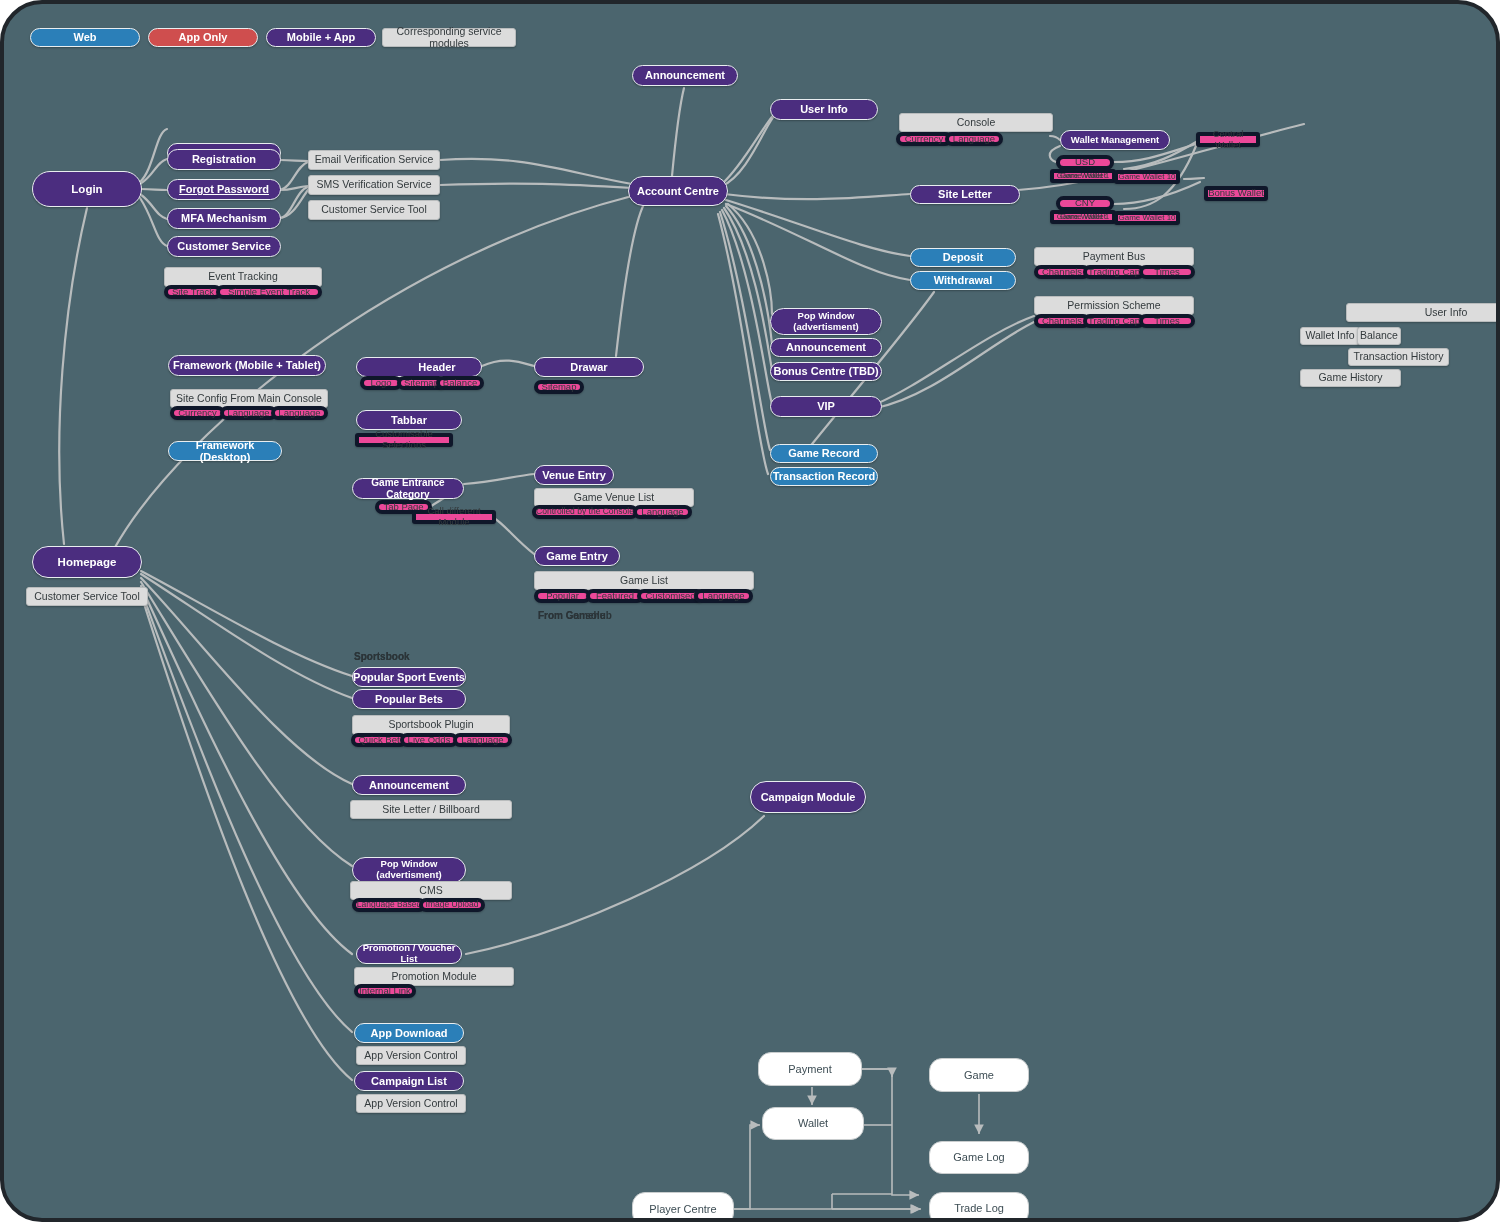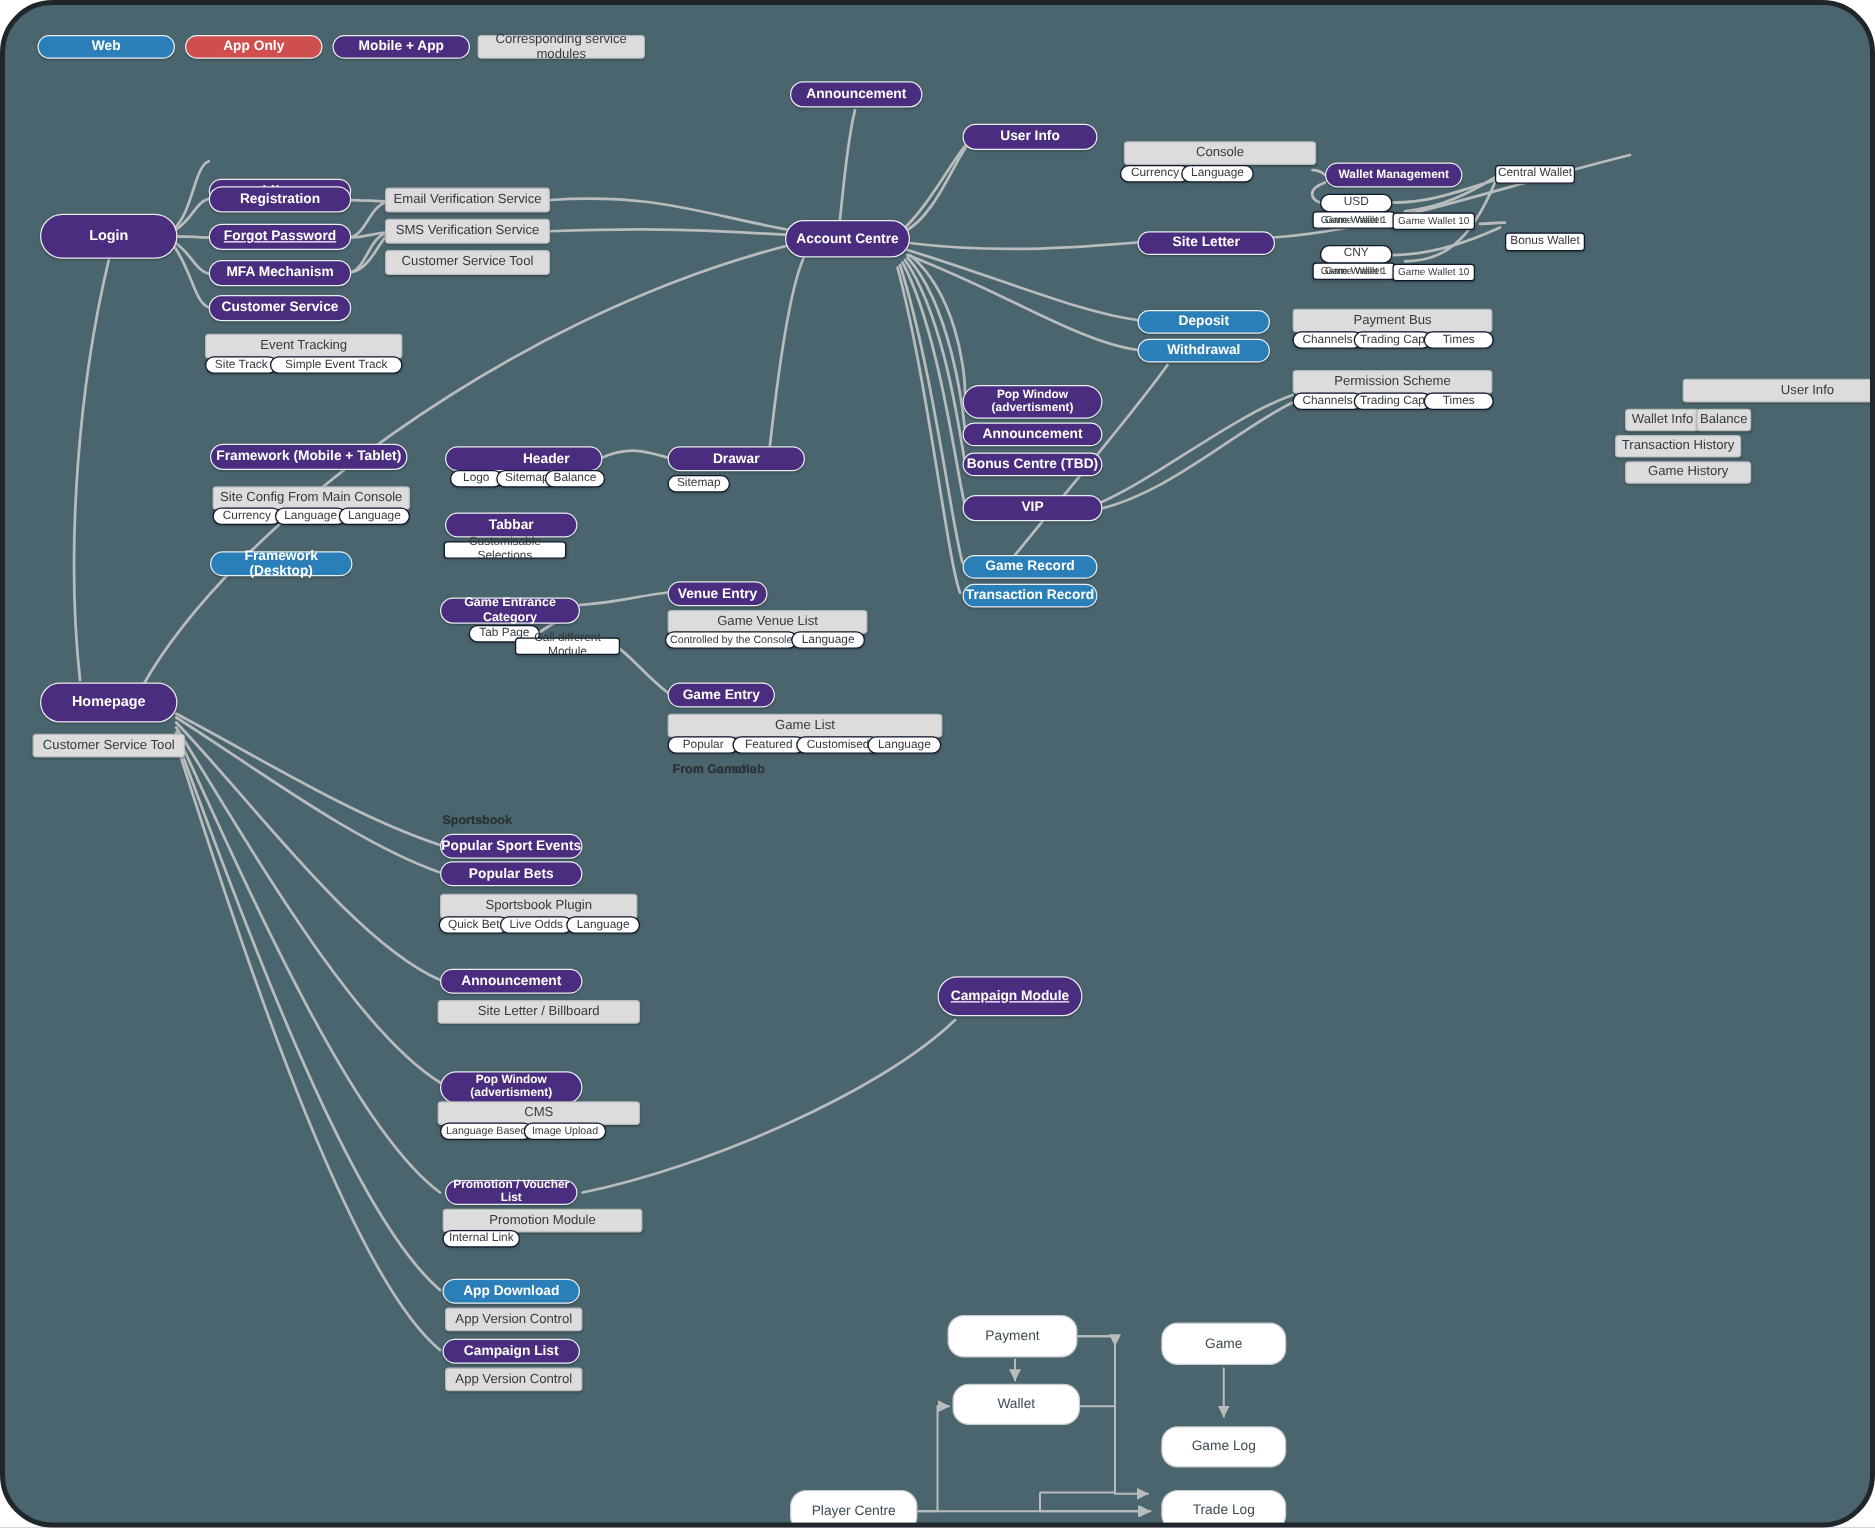--- a/index.html
+++ b/index.html
@@ -12,21 +12,21 @@
   
   .pill{border-radius:999px;color:#ffffff;font-size:11px;font-weight:600;
         border:1.5px solid #e9eef0;box-shadow:0 1px 2px rgba(0,0,0,.28);}
   .pill.blue{background:#2b7fb8;}
   .pill.red{background:#cf4e4e;}
   .pill.deep{background:#4b2d7f;}
   
   .svc{background:#dcdcdc;color:#333a3d;font-size:10.5px;border:1px solid #b9bcbd;border-radius:3px;
        box-shadow:0 1px 2px rgba(0,0,0,.25);}
   
-  .chip{background:#ffffff;color:#333a3d;font-size:9.5px;border:1px solid #0f172a;border-radius:10px;
+  .chip{background:#ec4899;color:#333a3d;font-size:9.5px;border:4px solid #0f172a;border-radius:10px;
         box-shadow:0 1px 2px rgba(0,0,0,.22);text-align:center;}
   .chip.sq{border-radius:3px;}
   
   .wbox{background:#ffffff;color:#3d4d54;font-size:11px;border:1px solid #c9cdce;border-radius:13px;}
   
   .flabel{color:#2b3438;font-size:10px;font-weight:700;background:transparent;}
   .flabel.stack span{display:block;}
   .flabel.stack span+span{margin-top:-11px;}
 </style>
 </head>
@@ -227,21 +227,21 @@
   <div class="node chip" style="left:1135px;top:261px;width:56px;height:14px;">Times</div>
 
   <div class="node svc" style="left:1030px;top:292px;width:160px;height:19px;">Permission Scheme</div>
   <div class="node chip" style="left:1030px;top:310px;width:56px;height:14px;">Channels</div>
   <div class="node chip" style="left:1079px;top:310px;width:62px;height:14px;">Trading Cap</div>
   <div class="node chip" style="left:1135px;top:310px;width:56px;height:14px;">Times</div>
 
   <div class="node svc" style="left:1342px;top:299px;width:200px;height:19px;">User Info</div>
   <div class="node svc" style="left:1296px;top:323px;width:60px;height:18px;">Wallet Info</div>
   <div class="node svc" style="left:1353px;top:323px;width:44px;height:18px;">Balance</div>
-  <div class="node svc" style="left:1288px;top:344px;width:101px;height:18px;">Transaction History</div>
+  <div class="node svc" style="left:1344px;top:344px;width:101px;height:18px;">Transaction History</div>
   <div class="node svc" style="left:1296px;top:365px;width:101px;height:18px;">Game History</div>
 
   <div class="node pill deep" style="left:28px;top:542px;width:110px;height:32px;font-size:11.5px;">Homepage</div>
   <div class="node svc" style="left:22px;top:583px;width:122px;height:19px;">Customer Service Tool</div>
 
   <div class="node pill deep" style="left:348px;top:771px;width:114px;height:20px;">Announcement</div>
   <div class="node svc" style="left:346px;top:796px;width:162px;height:19px;">Site Letter / Billboard</div>
 
   <div class="node pill deep" style="left:348px;top:853px;width:114px;height:26px;flex-direction:column;font-size:9.5px;">
     <span>Pop Window</span>
@@ -254,21 +254,21 @@
   <div class="node pill deep" style="left:352px;top:940px;width:106px;height:20px;font-size:9.5px;">Promotion / Voucher List</div>
   <div class="node svc" style="left:350px;top:963px;width:160px;height:19px;">Promotion Module</div>
   <div class="node chip" style="left:350px;top:980px;width:62px;height:14px;">Internal Link</div>
 
   <div class="node pill blue" style="left:350px;top:1019px;width:110px;height:20px;">App Download</div>
   <div class="node svc" style="left:352px;top:1042px;width:110px;height:19px;">App Version Control</div>
 
   <div class="node pill deep" style="left:350px;top:1067px;width:110px;height:20px;">Campaign List</div>
   <div class="node svc" style="left:352px;top:1090px;width:110px;height:19px;">App Version Control</div>
 
-  <div class="node pill deep" style="left:746px;top:777px;width:116px;height:32px;text-decoration:underline;">Campaign Module</div>
+  <div class="node pill deep" style="left:746px;top:777px;width:116px;height:32px;">Campaign Module</div>
 
   <svg style="position:absolute;left:620px;top:1035px;width:420px;height:190px;">
     <defs>
       <marker id="ah" markerWidth="7" markerHeight="7" refX="6" refY="3" orient="auto">
         <path d="M0,0 L6,3 L0,6 z" fill="#b8bcbd"></path>
       </marker>
     </defs>
     <g fill="none" stroke="#b8bcbd" stroke-width="1.6">
       <path d="M238,30 L268,30 L268,38" marker-end="url(#ah)"></path>
       <path d="M238,30 L268,30 L268,156 L295,156" marker-end="url(#ah)"></path>

